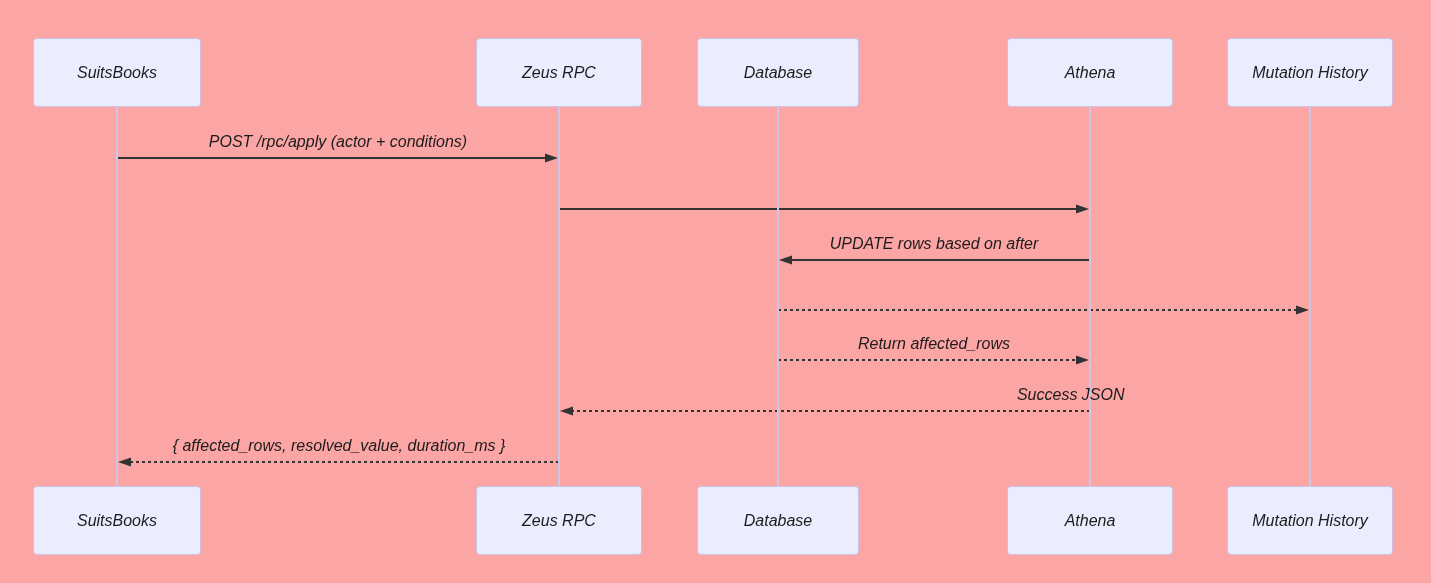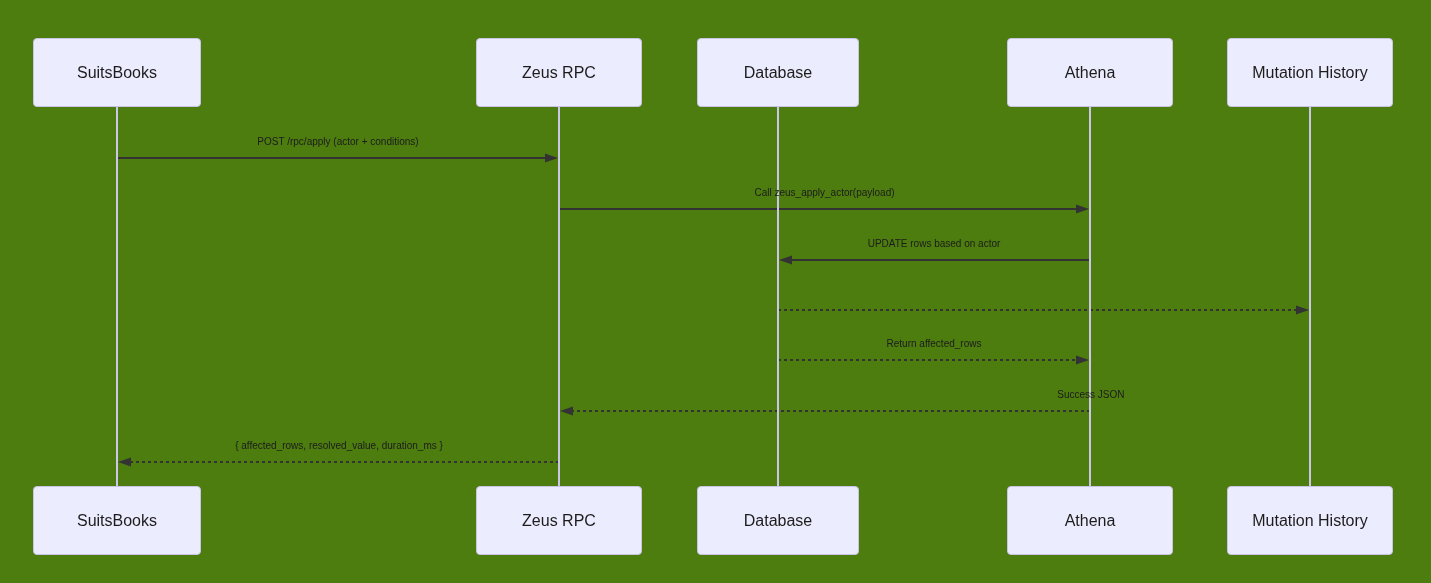--- a/index.html
+++ b/index.html
@@ -28,29 +28,29 @@
     font-size: 16px;
     white-space: nowrap;
   }
   .lifeline {
     position: absolute;
     width: 2px;
   }
   .msg-label {
     position: absolute;
     text-align: center;
-    font-size: 10px;
+    font-size: 16px;
     line-height: 20px;
     white-space: nowrap;
   }
 </style>
 </head>
 <body>
 
-<div id="stage" style="width: 1431px; height: 583px; background: #4d7c0f;">
+<div id="stage" style="width: 1431px; height: 583px; background: #fca5a5; font-style: italic;">
     <svg width="1431" height="583" class="layer">
       <line x1="117" y1="158" x2="549" y2="158" stroke="#333333" stroke-width="2"></line>
       <polygon points="558,158 545,153.5 545,162.5" fill="#333333"></polygon>
       <line x1="559" y1="209" x2="1080" y2="209" stroke="#333333" stroke-width="2"></line>
       <polygon points="1089,209 1076,204.5 1076,213.5" fill="#333333"></polygon>
       <line x1="1090" y1="260" x2="788" y2="260" stroke="#333333" stroke-width="2"></line>
       <polygon points="779,260 792,255.5 792,264.5" fill="#333333"></polygon>
       <line x1="778" y1="310" x2="1300" y2="310" stroke="#333333" stroke-width="2" stroke-dasharray="3 3"></line>
       <polygon points="1309,310 1296,305.5 1296,314.5" fill="#333333"></polygon>
       <line x1="778" y1="360" x2="1080" y2="360" stroke="#333333" stroke-width="2" stroke-dasharray="3 3"></line>
@@ -69,18 +69,17 @@
     <div class="actor-box" style="left: 476px; top: 38px; width: 166px; height: 69px; background: rgb(236, 236, 255); border-color: rgb(201, 195, 230); color: rgb(28, 28, 28);">Zeus RPC</div>
     <div class="actor-box" style="left: 697px; top: 38px; width: 162px; height: 69px; background: rgb(236, 236, 255); border-color: rgb(201, 195, 230); color: rgb(28, 28, 28);">Database</div>
     <div class="actor-box" style="left: 1007px; top: 38px; width: 166px; height: 69px; background: rgb(236, 236, 255); border-color: rgb(201, 195, 230); color: rgb(28, 28, 28);">Athena</div>
     <div class="actor-box" style="left: 1227px; top: 38px; width: 166px; height: 69px; background: rgb(236, 236, 255); border-color: rgb(201, 195, 230); color: rgb(28, 28, 28);">Mutation History</div>
     <div class="actor-box" style="left: 33px; top: 486px; width: 168px; height: 69px; background: rgb(236, 236, 255); border-color: rgb(201, 195, 230); color: rgb(28, 28, 28);">SuitsBooks</div>
     <div class="actor-box" style="left: 476px; top: 486px; width: 166px; height: 69px; background: rgb(236, 236, 255); border-color: rgb(201, 195, 230); color: rgb(28, 28, 28);">Zeus RPC</div>
     <div class="actor-box" style="left: 697px; top: 486px; width: 162px; height: 69px; background: rgb(236, 236, 255); border-color: rgb(201, 195, 230); color: rgb(28, 28, 28);">Database</div>
     <div class="actor-box" style="left: 1007px; top: 486px; width: 166px; height: 69px; background: rgb(236, 236, 255); border-color: rgb(201, 195, 230); color: rgb(28, 28, 28);">Athena</div>
     <div class="actor-box" style="left: 1227px; top: 486px; width: 166px; height: 69px; background: rgb(236, 236, 255); border-color: rgb(201, 195, 230); color: rgb(28, 28, 28);">Mutation History</div>
     <div class="msg-label" style="left: 38px; width: 600px; top: 132px; color: rgb(28, 28, 28);">POST /rpc/apply (actor + conditions)</div>
-    <div class="msg-label" style="left: 524.5px; width: 600px; top: 183px; color: rgb(28, 28, 28);">Call zeus_apply_actor(payload)</div>
-    <div class="msg-label" style="left: 634px; width: 600px; top: 234px; color: rgb(28, 28, 28);">UPDATE rows based on actor</div>
+    <div class="msg-label" style="left: 634px; width: 600px; top: 234px; color: rgb(28, 28, 28);">UPDATE rows based on after</div>
     <div class="msg-label" style="left: 634px; width: 600px; top: 334px; color: rgb(28, 28, 28);">Return affected_rows</div>
     <div class="msg-label" style="left: 524.5px; width: 600px; top: 385px; color: rgb(28, 28, 28); text-align: right;">Success JSON</div>
     <div class="msg-label" style="left: 39px; width: 600px; top: 436px; color: rgb(28, 28, 28);">{ affected_rows, resolved_value, duration_ms }</div>
   </div>
 
 </body></html>

